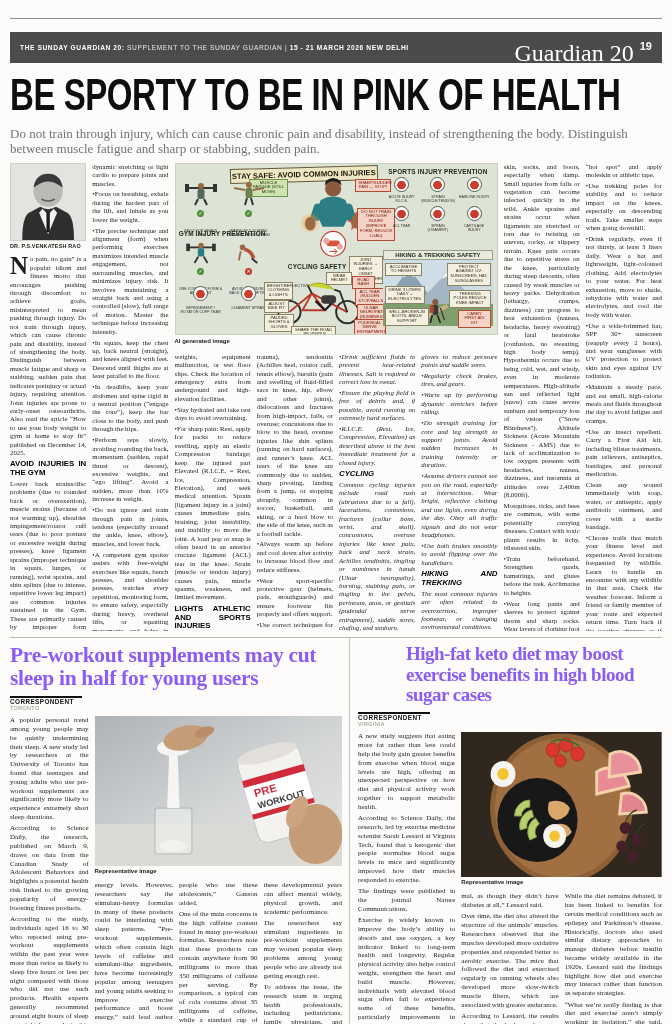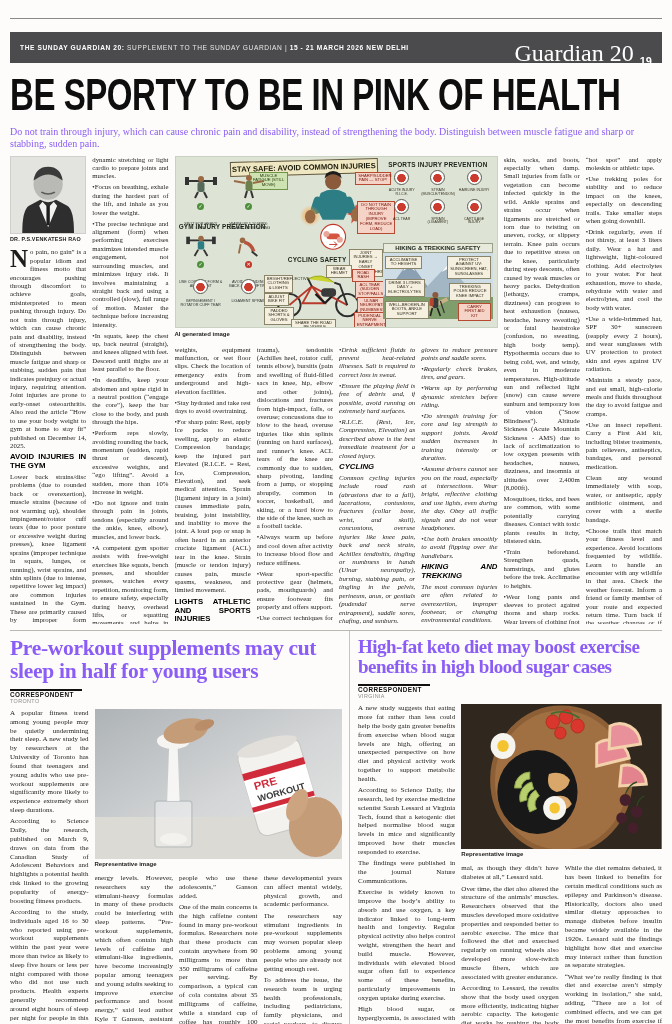--- a/index.html
+++ b/index.html
@@ -6,27 +6,27 @@
   html,body { width:672px; height:1024px; overflow:hidden; }
   body { background:#fdfcfa; font-family:"Liberation Serif", serif; color:#1d1d1d; position:relative; }
   .page { width:672px; height:1024px; padding:0 10px; position:relative; }
 
   .top-rule { border-top:1px solid #8a8a8a; margin-top:18px; }
 
   
   .masthead { margin-top:13px; height:31px; background:#4b4b4d; display:flex; align-items:center; justify-content:space-between; padding:0 10px; }
   .mh-left { font-family:"Liberation Sans",sans-serif; font-size:6.6px; letter-spacing:.6px; color:#e9e9e9; }
   .mh-left b { color:#fff; }
-  .mh-right { display:flex; align-items:flex-end; gap:6px;margin-top:12px; }
+  .mh-right { display:flex; align-items:flex-start; gap:6px;margin-top:12px; }
   .mh-brand { font-family:"Liberation Serif",serif; font-size:24px; color:#fff; }
   .mh-page { font-family:"Liberation Sans",sans-serif; font-size:11px; font-weight:bold; color:#fff; }
 
   
   .headline { margin-top:7px; font-family:"Liberation Sans",sans-serif; font-weight:bold; font-size:44px; letter-spacing:-.6px; color:#0e0e0e; white-space:nowrap; transform:scaleX(.75); transform-origin:left center; }
-  .deck { margin-top:6px; font-size:10px; line-height:1.18; color:#8b5cf6; width:98%; }
+  .deck { margin-top:6px; font-size:13px; line-height:1.18; color:#737373; width:98%; }
 
   
   .article { margin-top:6px; display:grid; grid-template-columns:repeat(8,1fr); column-gap:6px; grid-template-rows:190px auto; height:468px; overflow:hidden; }
   .col-full { grid-row:1/3; }
   .ncol { font-size:6.8px; line-height:1.24; text-align:justify; overflow:hidden; }
   .ncol p { margin:0 0 2.5px; }
   .ncol h4 { font-family:"Liberation Sans",sans-serif; font-size:7.8px; line-height:1.12; margin:3px 0 2px; color:#000; }
   .blk-pd::first-letter { float:left; font-size:25px; line-height:19px; font-weight:bold; padding:1px 2px 0 0; }
 
   
@@ -55,21 +55,21 @@
   .hk-panel { position:absolute; left:64.5%; top:86px; width:34.5%; height:84px; }
   .hk-title { font-family:"Liberation Sans",sans-serif; font-weight:bold; font-size:6px; background:#e8eadb; border:.5px solid #9aa088; text-align:center; padding:1px 0; color:#1c241a; }
   .hk-scene { position:relative; height:66px; }
 
   
   .bottom { margin-top:6px; border-top:1px solid #b9b9b4; display:flex; height:396px; overflow:hidden; }
   .b-left { width:332px; padding-top:6px; }
   .b-right { flex:1; border-left:1px solid #c4c4bf; margin-left:7px; padding:6px 0 0 8px; }
   .b-head { font-family:"Liberation Serif",serif; font-weight:bold; color:#8b5cf6; }
   .b-head.l { font-size:21.5px; line-height:1.08; letter-spacing:-.3px; }
-  .b-head.r { font-size:19px; line-height:1.1; letter-spacing:-.5px; }
+  .b-head.r { font-size:19px; line-height:1.1; letter-spacing:-.5px;margin-left:48px; }
   .byline { margin-top:6px; }
   .byline .rule { width:72px; border-top:2px solid #111; }
   .byline .who { font-family:"Liberation Sans",sans-serif; font-size:6.4px; font-weight:bold; letter-spacing:.4px; color:#111; }
   .byline .city { font-family:"Liberation Sans",sans-serif; font-size:5.4px; color:#8a8a86; letter-spacing:.4px; }
   .bgrid-l { margin-top:5px; display:grid; grid-template-columns:repeat(4,1fr); column-gap:6px; grid-template-rows:165px auto; }
   .bgrid-r { margin-top:5px; display:grid; grid-template-columns:repeat(3,1fr); column-gap:6px; grid-template-rows:160px auto; }
   .bcol { font-size:7px; line-height:1.26; text-align:justify; overflow:hidden; }
   .bcol p { margin:0 0 2.5px; }
   .bcol-full { grid-row:1/3; }
   .bimg { position:relative; }
@@ -339,21 +339,21 @@
   <div class="bottom">
     <div class="b-left">
       <div class="b-head l">Pre-workout supplements may cut sleep in half for young users</div>
       <div class="byline">
         <div class="rule"></div>
         <div class="who">CORRESPONDENT</div>
         <div class="city">TORONTO</div>
       </div>
       <div class="bgrid-l">
         <div class="bcol bcol-full">
-            <p class="blk-p">A popular fitness trend among young people may be quietly undermining their sleep. A new study led by researchers at the University of Toronto has found that teenagers and young adults who use pre-workout supplements are significantly more likely to experience extremely short sleep durations.</p>
+            <p class="blk-p">A popular personal trend among young people may be quietly undermining their sleep. A new study led by researchers at the University of Toronto has found that teenagers and young adults who use pre-workout supplements are significantly more likely to experience extremely short sleep durations.</p>
             <p class="blk-p">According to Science Daily, the research, published on March 9, draws on data from the Canadian Study of Adolescent Behaviors and highlights a potential health risk linked to the growing popularity of energy-boosting fitness products.</p>
             <p class="blk-p">According to the study, individuals aged 16 to 30 who reported using pre-workout supplements within the past year were more than twice as likely to sleep five hours or less per night compared with those who did not use such products. Health experts generally recommend around eight hours of sleep per night for people in this age group.</p>
           </div>
         <div class="bimg img-l">
           <svg viewBox="0 0 240 150" height="150" preserveAspectRatio="none">
             <defs>
               <linearGradient id="bgp" x1="0" y1="0" x2="1" y2="1">
                 <stop offset="0" stop-color="#aeb3b6"></stop>
                   <stop offset=".55" stop-color="#d4d6d7"></stop>
                   <stop offset="1" stop-color="#e6e6e5"></stop>
@@ -399,21 +399,21 @@
     <div class="b-right">
       <div class="b-head r">High-fat keto diet may boost exercise benefits in high blood sugar cases</div>
       <div class="byline">
         <div class="rule"></div>
         <div class="who">CORRESPONDENT</div>
         <div class="city">VIRGINIA</div>
       </div>
       <div class="bgrid-r">
         <div class="bcol bcol-full">
             <p class="blk-p">A new study suggests that eating more fat rather than less could help the body gain greater benefits from exercise when blood sugar levels are high, offering an unexpected perspective on how diet and physical activity work together to support metabolic health.</p>
-            <p class="blk-p">According to Science Daily, the research, led by exercise medicine scientist Sarah Lessard at Virginia Tech, found that a ketogenic diet helped normalise blood sugar levels in mice and significantly improved how their muscles responded to exercise.</p>
+            <p class="blk-p">According to Science Daily, the research, led by exercise medicine scientist Sarah Lessard at Virginia Tech, found that a ketogenic diet people normalise blood sugar levels in mice and significantly improved how their muscles responded to exercise.</p>
             <p class="blk-p">The findings were published in the journal Nature Communications.</p>
             <p class="blk-p">Exercise is widely known to improve the body’s ability to absorb and use oxygen, a key indicator linked to long-term health and longevity. Regular physical activity also helps control weight, strengthen the heart and build muscle. However, individuals with elevated blood sugar often fail to experience some of these benefits, particularly improvements in oxygen uptake during exercise.</p>
             <p class="blk-p">High blood sugar, or hyperglycemia, is associated with increased risks of heart and kidney disease and can disrupt the body’s metabolic response to physical activity. The new study suggests that dietary changes may help restore these benefits.</p>
           </div>
         <div class="bimg img-r">
           <svg viewBox="0 0 210 145" height="145" preserveAspectRatio="none">
             <rect width="210" height="145" fill="#30271f"></rect>
             <circle cx="105" cy="76" r="72" fill="#a06f42"></circle>
             <circle cx="105" cy="76" r="72" fill="none" stroke="#8c5f36" stroke-width="5"></circle>
             <circle cx="80" cy="88" r="42" fill="#181818"></circle>

